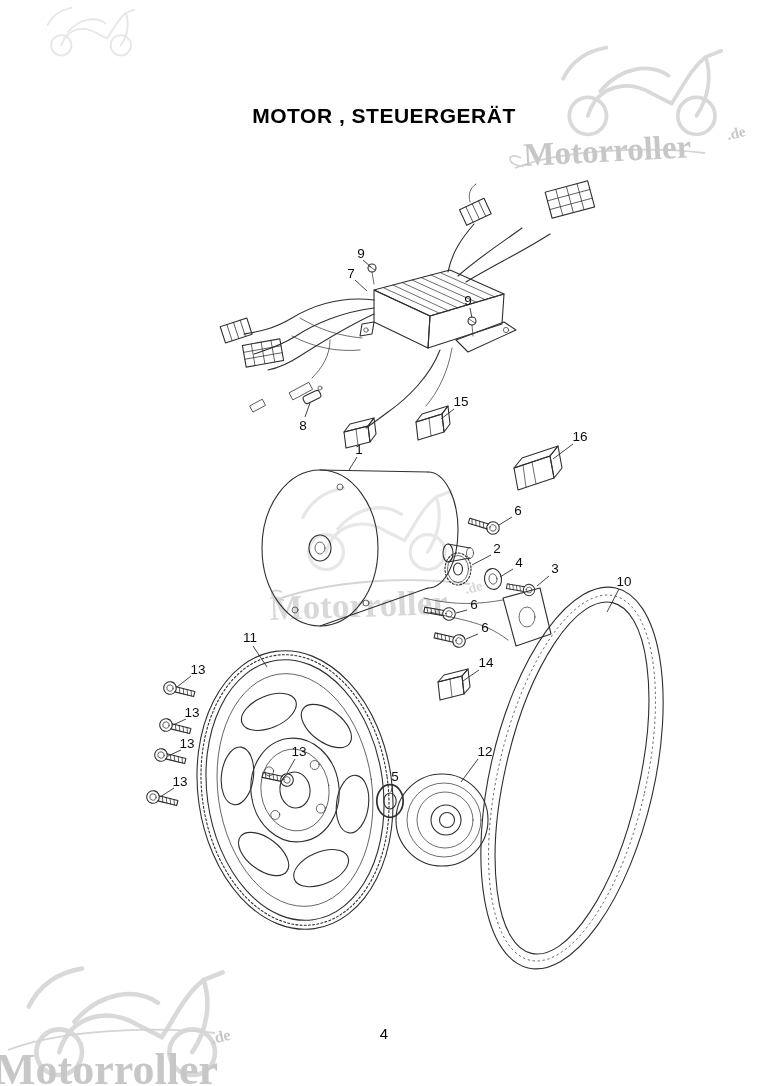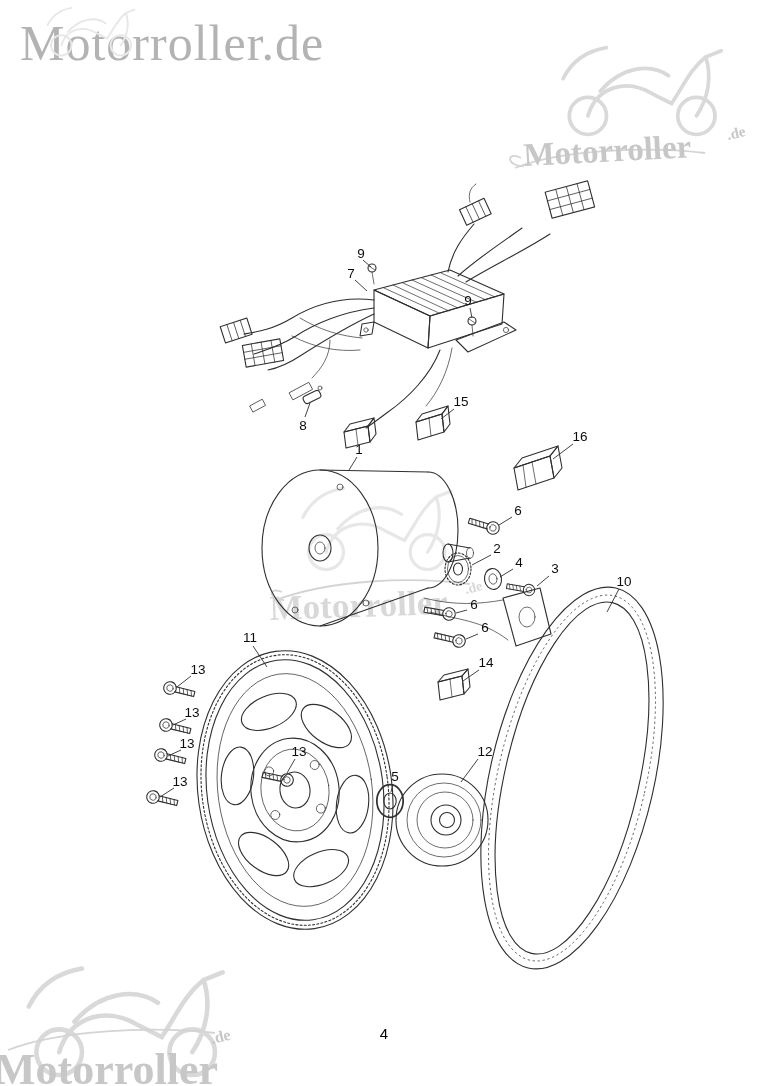--- a/index.html
+++ b/index.html
@@ -30,21 +30,21 @@
   .wmln2 { stroke:#e7e7e7; fill:none; stroke-width:2.2; stroke-linecap:round; }
   .wmtext  { fill:#c7c7c7; font-family:"Liberation Serif", serif; font-weight:bold; }
   .wmtext2 { fill:#d8d8d8; font-family:"Liberation Serif", serif; font-weight:bold; }
   .wmsw { stroke:#d4d4d4; fill:none; stroke-width:1.8; }
 </style>
 </head>
 <body>
 
 <div class="page">
 
-  <div class="logo">Motorroller.de</div>
+  <div class="title">MOTOR , STEUERGERÄT</div>
 
   <svg class="diagram" width="768" height="1086" viewBox="0 0 768 1086">
 
     <defs>
       <g id="scooter-sym">
         <circle cx="18" cy="58" r="12"></circle>
         <circle cx="88" cy="58" r="12"></circle>
         <path d="M18 58 C 24 38 44 34 60 44 L 72 50 C 80 38 84 28 94 20 L 104 16"></path>
         <path d="M94 20 C 98 32 96 46 88 58"></path>
         <path d="M26 42 C 40 26 58 24 70 32"></path>

